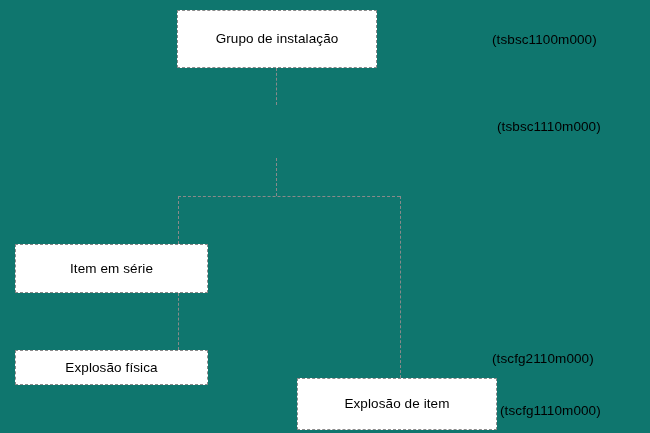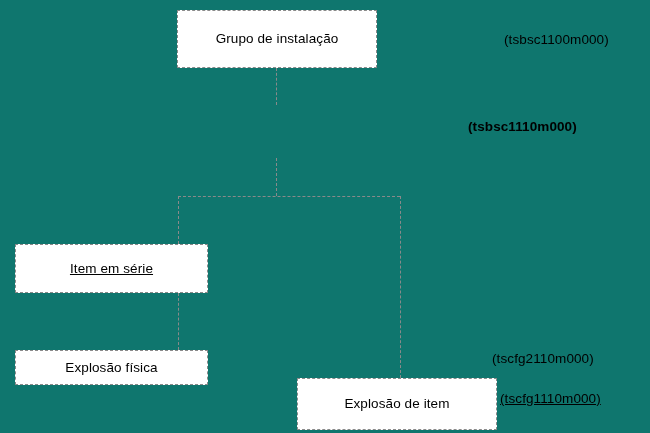--- a/index.html
+++ b/index.html
@@ -54,38 +54,38 @@
   .edge-h {
     position: absolute;
     border-top: 1px dashed #8a8a8a;
     height: 0;
     z-index: 1;
   }
 
   
   #node-grupo-instalacao { left: 177px; top: 10px;  width: 200px; height: 58px; }
   #node-instalacao       { left: 177px; top: 105px; width: 200px; height: 53px; }
-  #node-item-serie       { left: 15px;  top: 244px; width: 193px; height: 49px; text-decoration: underline; }
+  #node-item-serie       { left: 15px;  top: 244px; width: 193px; height: 49px; }
   #node-explosao-fisica  { left: 15px;  top: 350px; width: 193px; height: 35px; }
   #node-explosao-item    { left: 297px; top: 378px; width: 200px; height: 52px; }
 
   
   #edge-grupo-to-instalacao { left: 276px; top: 68px;  height: 37px; }
   #edge-instalacao-down     { left: 276px; top: 158px; height: 38px; }
   #edge-rail                { left: 178px; top: 196px; width: 222px; }
   #edge-rail-left-drop      { left: 178px; top: 196px; height: 48px; }
   #edge-rail-right-drop     { left: 400px; top: 196px; height: 182px; }
   #edge-item-to-explosao    { left: 178px; top: 293px; height: 57px; }
 
   
-  #code-grupo-instalacao { left: 492px; top: 33px; margin-left: 12px; }
-  #code-instalacao       { left: 468px; top: 120px; font-weight: bold; }
+  #code-grupo-instalacao { left: 492px; top: 33px; }
+  #code-instalacao       { left: 497px; top: 120px; }
   #code-item-serie       { left: 492px; top: 244px; }
   #code-explosao-fisica  { left: 492px; top: 334px; margin-top: 18px; }
-  #code-explosao-item    { left: 500px; top: 392px; text-decoration: underline; }
+  #code-explosao-item    { left: 500px; top: 404px; }
 </style>
 </head>
 <body>
 
 <div id="canvas">
 
   <div class="edge-v" id="edge-grupo-to-instalacao"></div>
 
   <div class="edge-v" id="edge-instalacao-down"></div>
 

